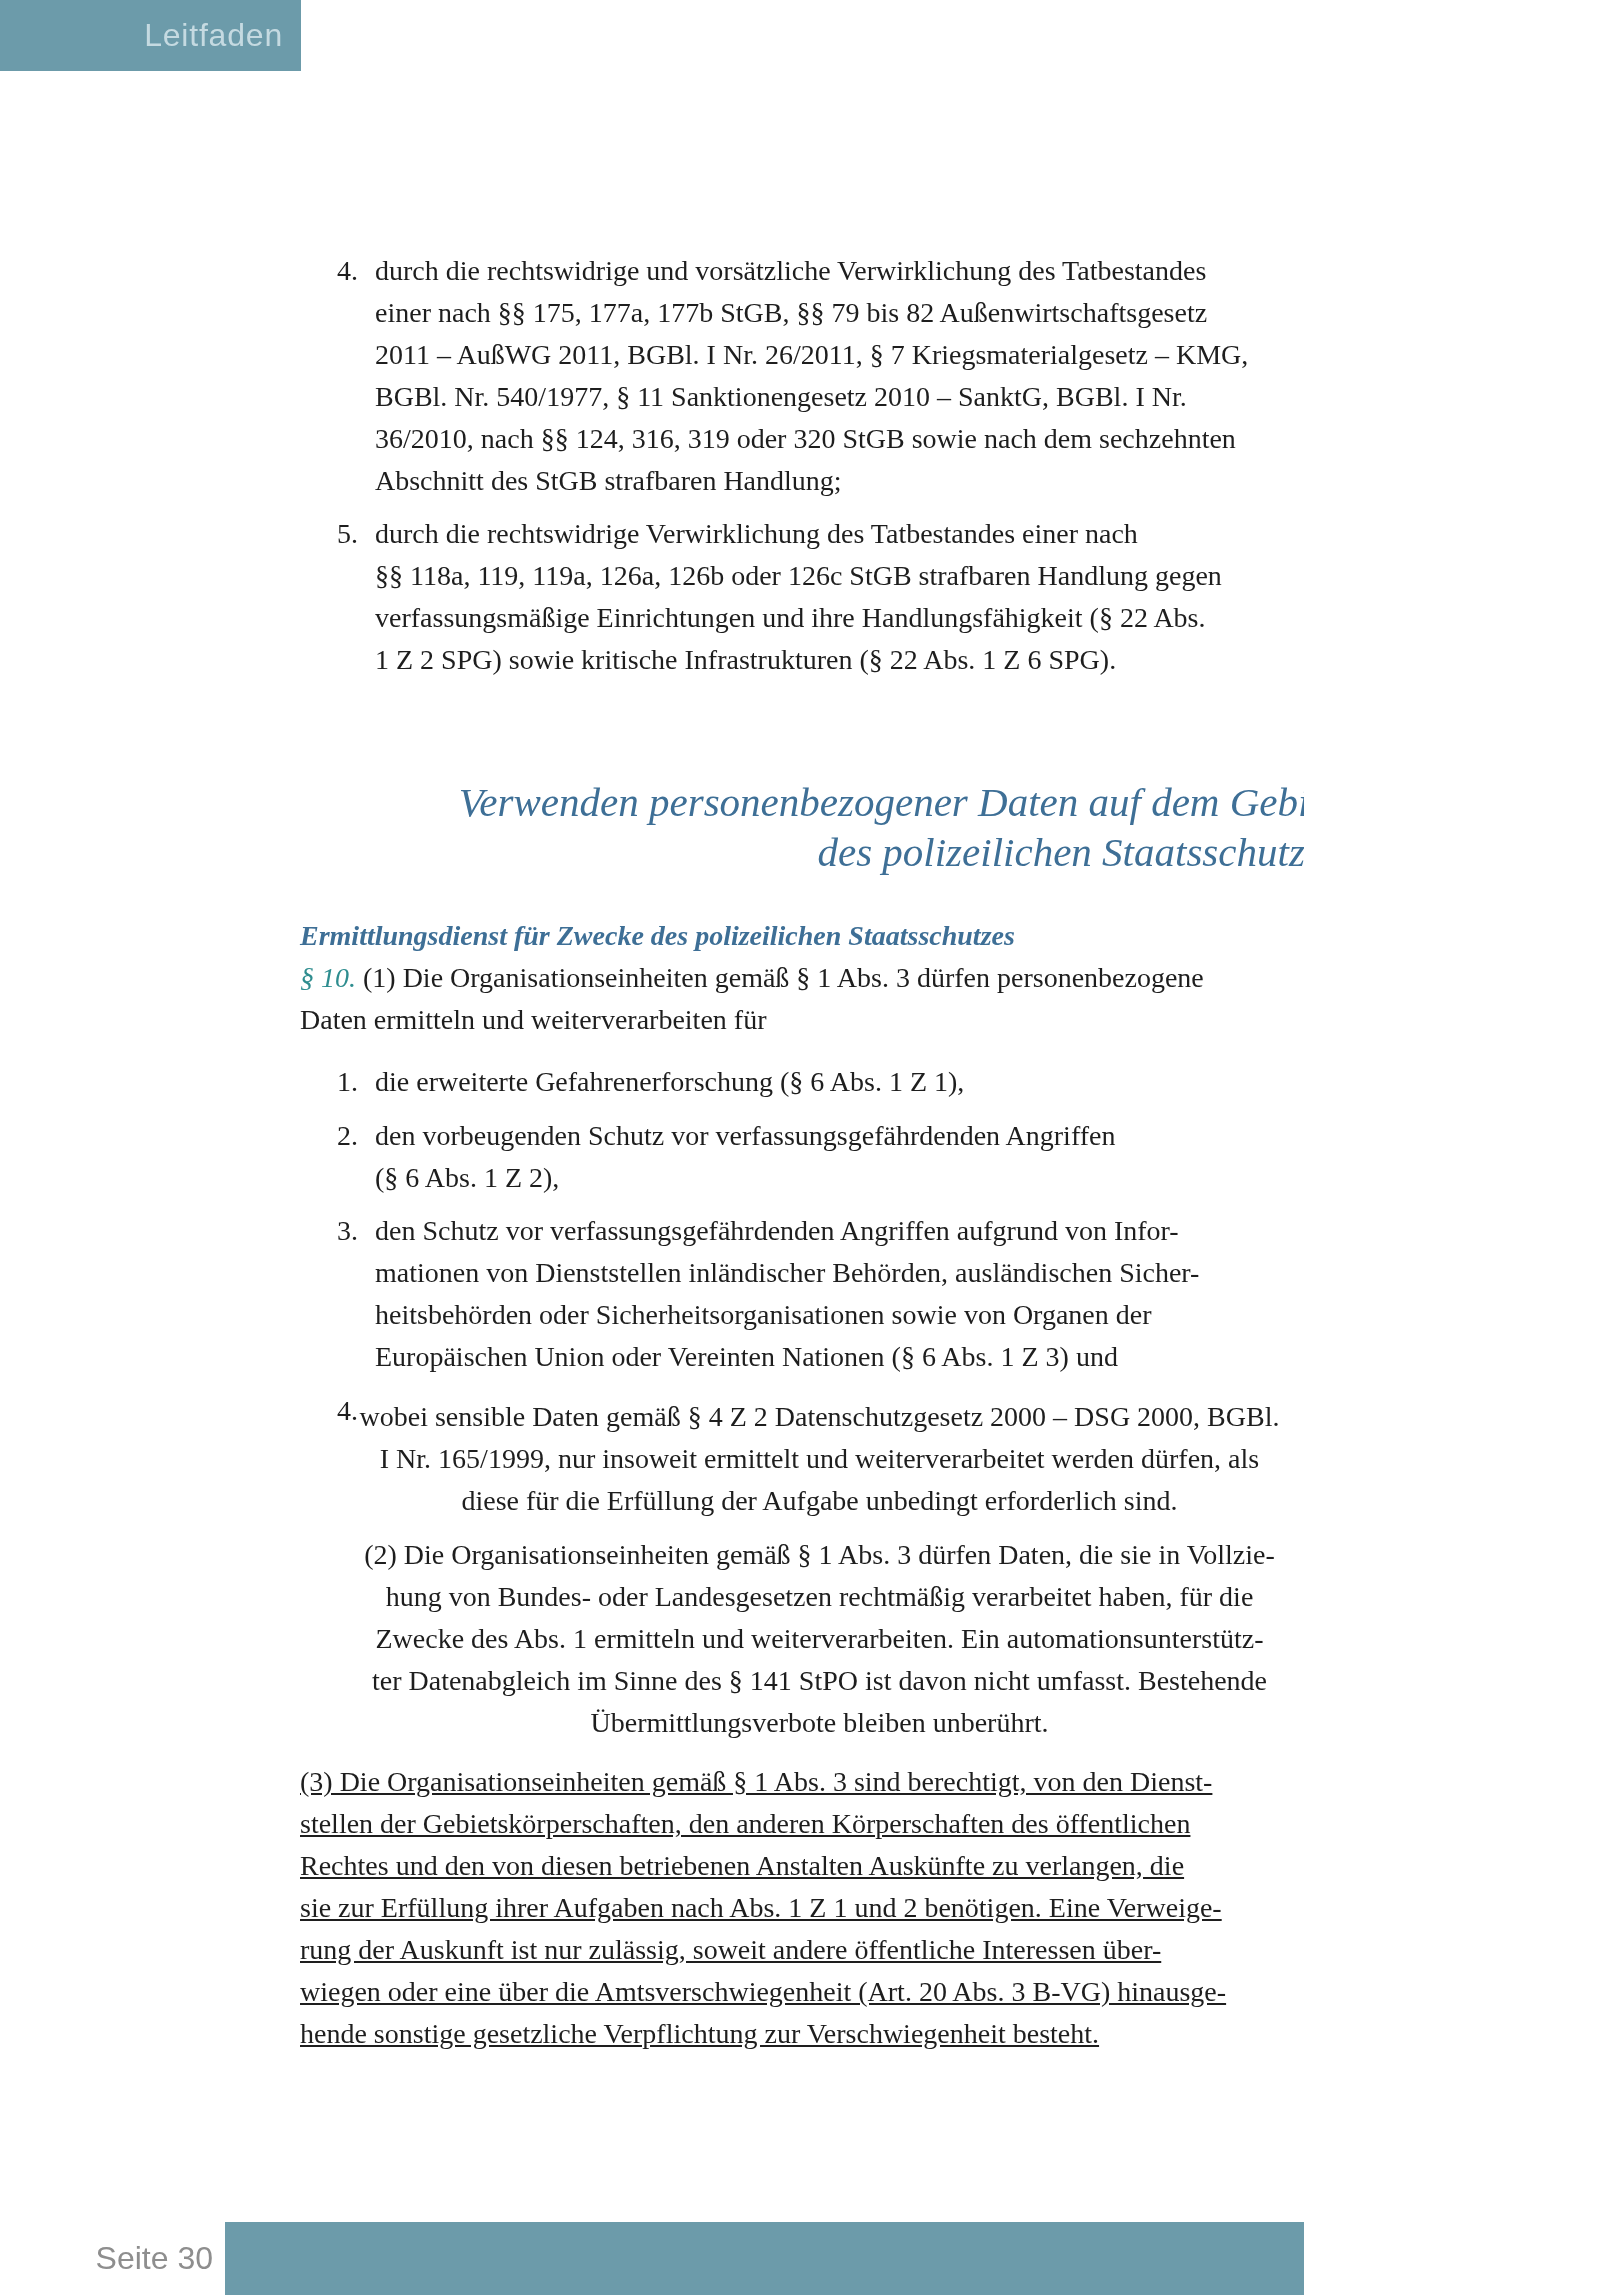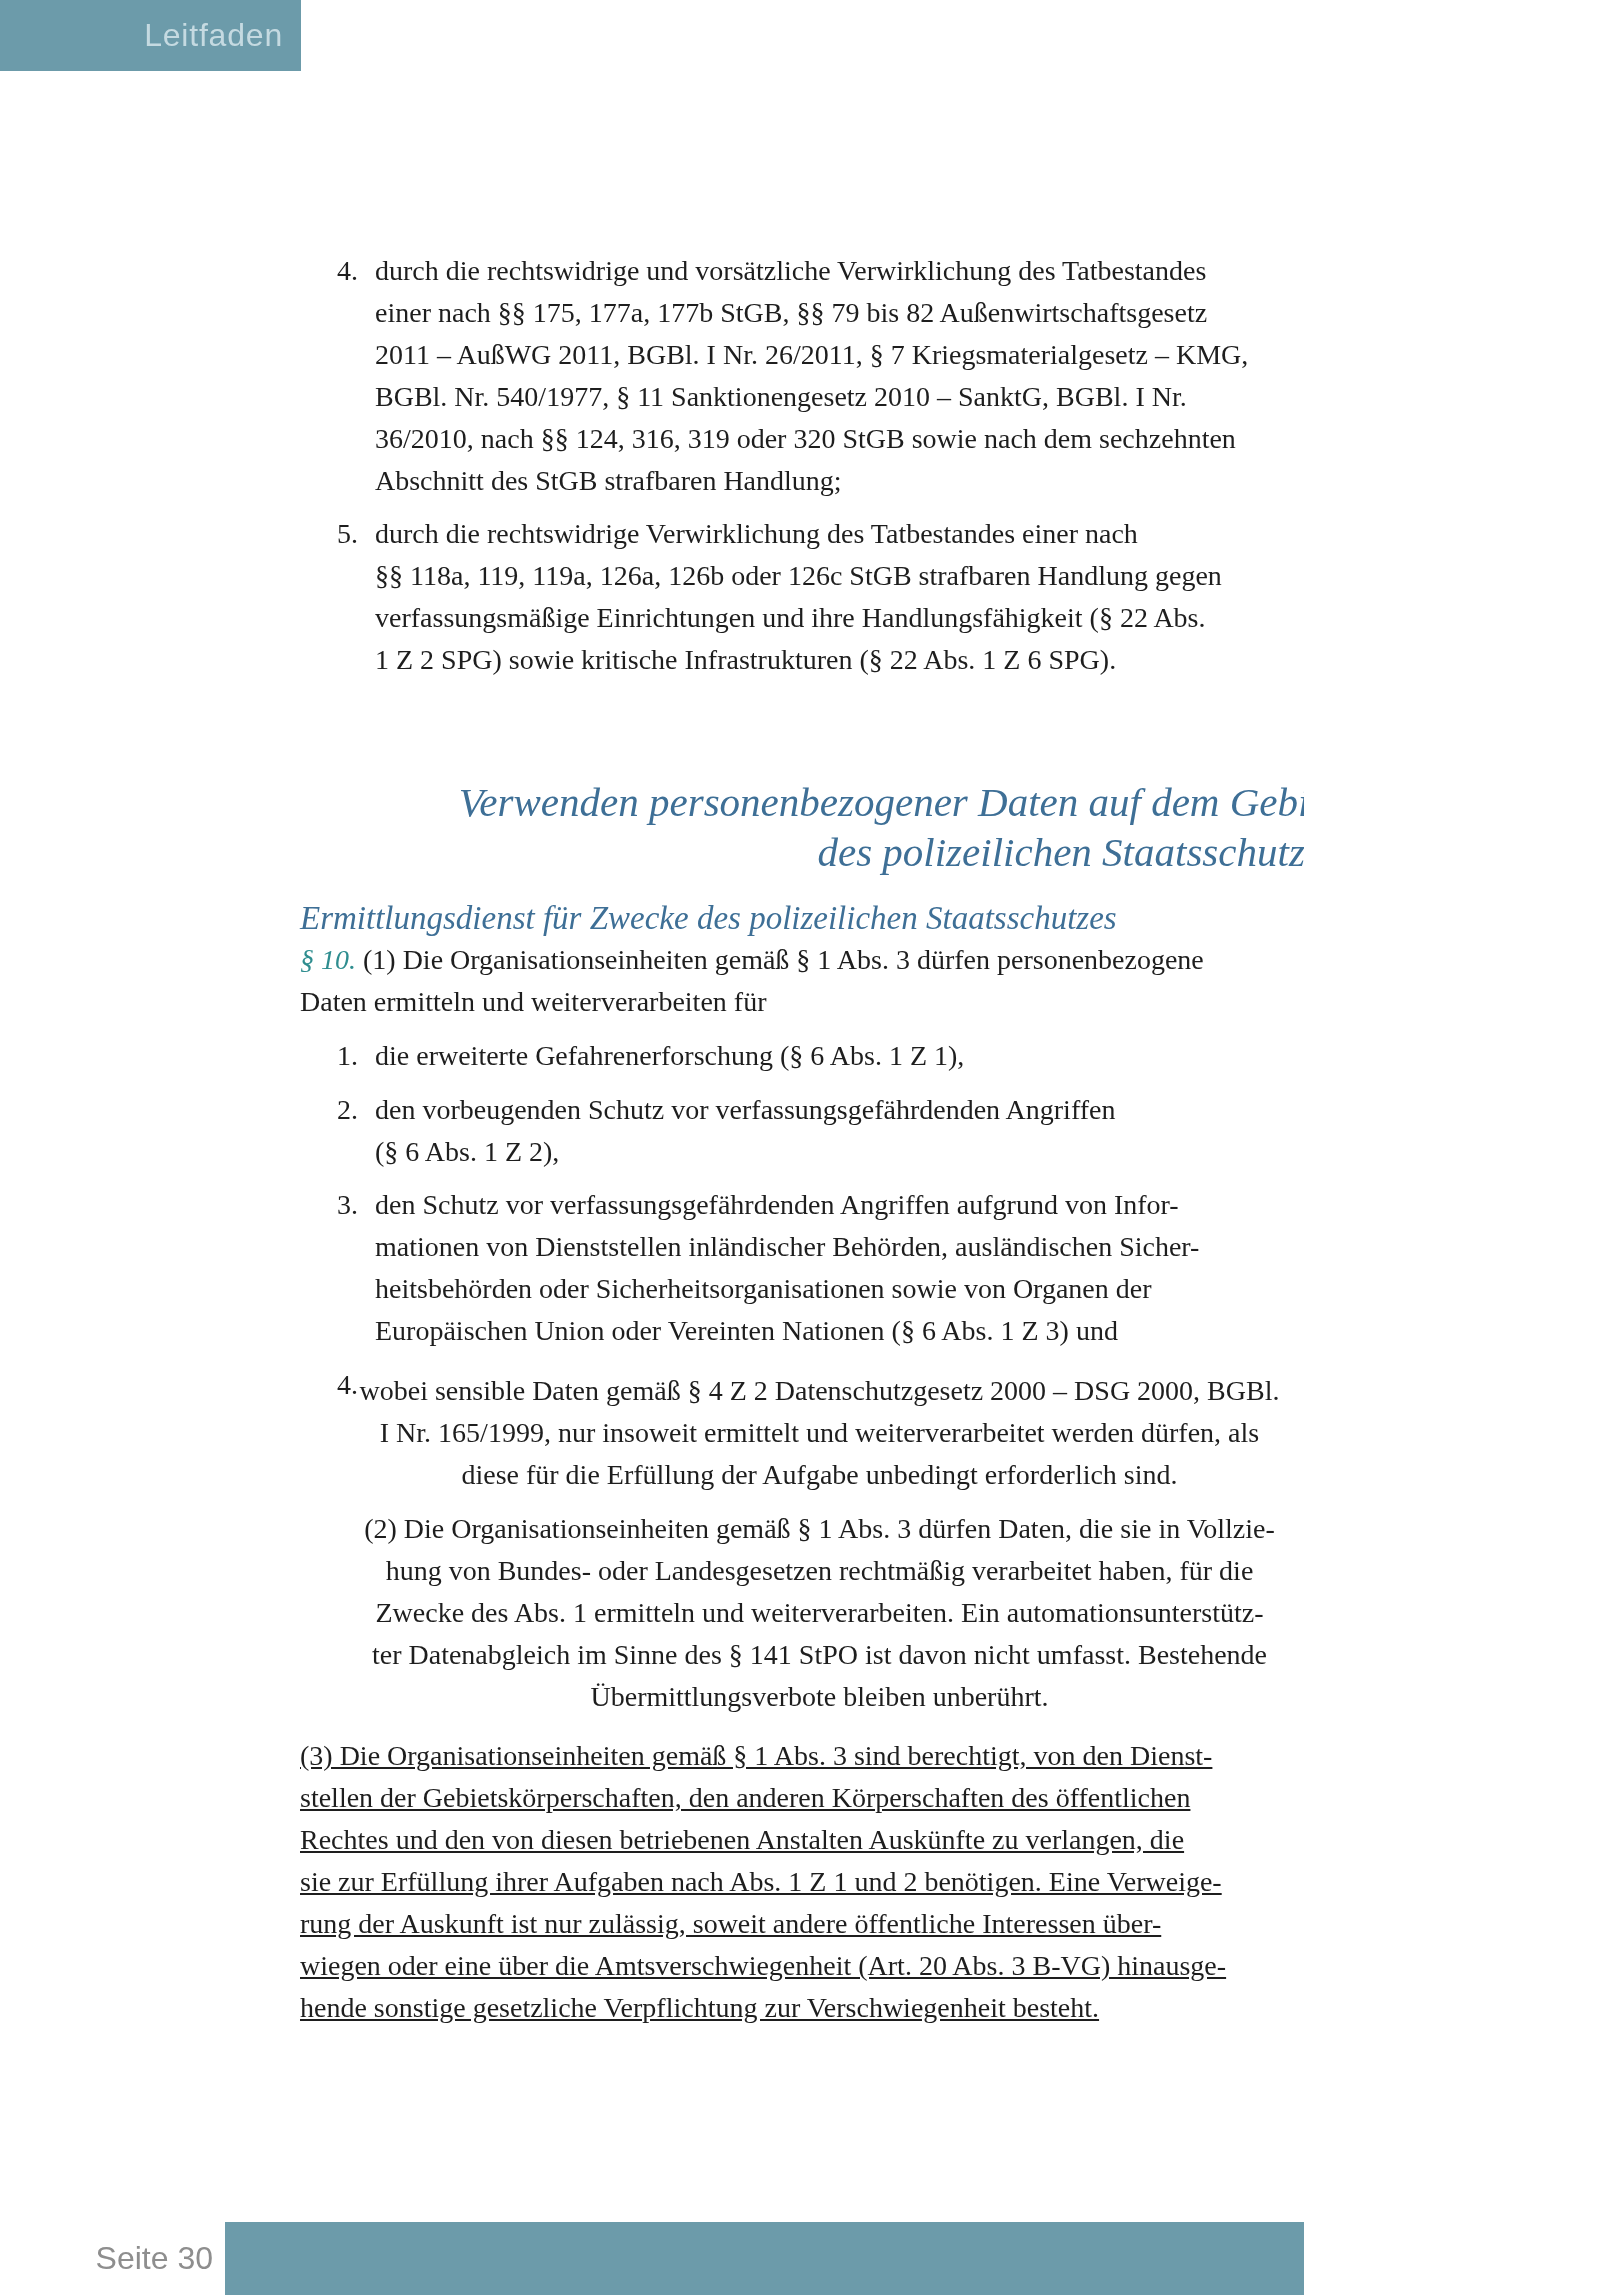--- a/index.html
+++ b/index.html
@@ -88,32 +88,32 @@
   .section-title {
     margin: 96px 0 0 0;
     font-size: 41px;
     line-height: 50px;
     font-style: italic;
     font-weight: normal;
     color: #3e6f96;
     text-align: right;
   }
   .section-subtitle {
-    margin: 20px 0 0 0;
-    font-size: 33px;
+    margin: 38px 0 0 0;
+    font-size: 28px;
     line-height: 42px;
     font-style: italic;
-    font-weight: normal;
+    font-weight: bold;
     color: #3e6f96;
   }
   .para {
     margin: 13px 0 0 0;
   }
   .para.first-after-sub { margin-top: 0; }
-  .para.before-list { margin-bottom: 12px; }
+  .para.before-list { margin-bottom: 20px; }
   .para.gap-lg { margin-top: 18px; text-align: center; }
   .para.gap-md { margin-top: 12px; text-align: center; }
   .para.gap-sm { margin-top: 17px; text-decoration: underline; }
   .section-ref {
     font-style: italic;
     color: #2e8d8f;
   }
 </style>
 </head>
 <body>

